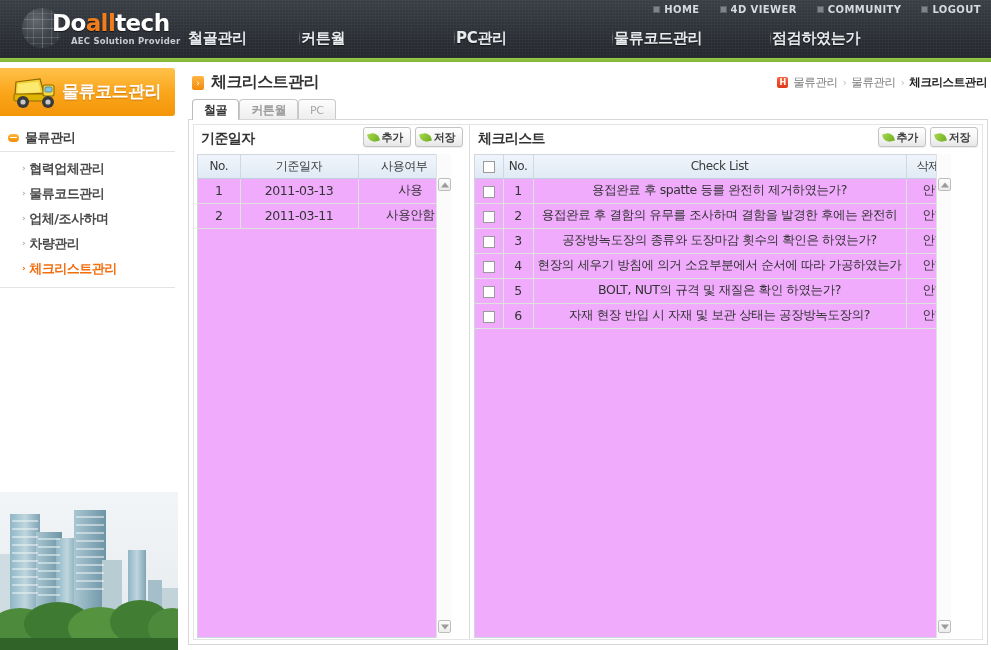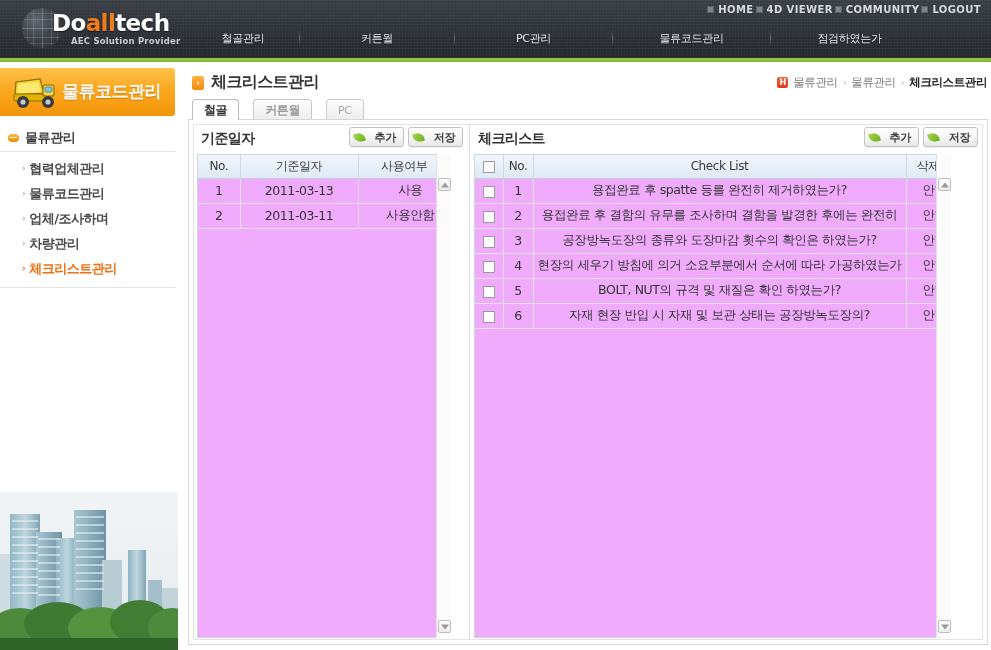--- a/index.html
+++ b/index.html
@@ -48,42 +48,41 @@
   }
   .logo-text .accent { color: #f07d1a; }
   .logo-sub {
     position: absolute; left: 63px; top: 34px;
     font-size: 8.5px; font-weight: bold; color: #c8ccd2; letter-spacing: .2px;
     white-space: nowrap;
   }
 
   .util-nav {
     position: absolute; right: 10px; top: 2px; height: 15px;
-    display: flex; align-items: center; gap: 2px;
+    display: flex; align-items: center; gap: 20px;
   }
   .util-item {
     display: flex; align-items: center; gap: 4px;
     font-size: 10px; font-weight: bold; color: #d6d9de; letter-spacing: .4px;
     cursor: pointer; white-space: nowrap;
   }
   .util-bullet {
     width: 7px; height: 7px; border-radius: 1px;
     background: #7e838c; display: inline-block;
     box-shadow: inset 0 0 0 1px #5c6068;
   }
 
   .main-nav {
     position: absolute; left: 188px; top: 18px; height: 40px;
     display: flex; align-items: center;
   }
   .nav-item {
-    font-size: 11px; font-weight: normal; color: #e9ebee;
+    font-size: 15px; font-weight: bold; color: #e9ebee;
     letter-spacing: -.3px; cursor: pointer; white-space: nowrap;
     text-shadow: 0 1px 1px rgba(0,0,0,.55);
-    text-align: center;
   }
   .nav-sep {
     width: 1px; height: 16px; margin: 0 1px;
     background: linear-gradient(180deg, rgba(255,255,255,0), rgba(255,255,255,.28), rgba(255,255,255,0));
   }
 
   .green-bar {
     position: absolute; left: 0; top: 58px; width: 991px; height: 4px;
     background: linear-gradient(180deg, #9ac94a 0%, #7fb233 100%);
   }
@@ -172,21 +171,21 @@
     width: 11px; height: 11px; border-radius: 2px;
     background: linear-gradient(180deg, #f4623c, #e0391a);
     color: #fff; font-size: 8px; font-weight: bold; line-height: 11px; text-align: center;
     flex: none;
   }
   .bc-sep { color: #bbb; font-size: 10px; }
   .bc-item { cursor: pointer; }
   .bc-item.current { color: #222; font-weight: bold; cursor: default; }
 
   .tabs {
-    position: absolute; left: 6px; top: 35px; display: flex; align-items: flex-end; gap: 14px;
+    position: absolute; left: 6px; top: 35px; display: flex; align-items: flex-end; gap: 0;
     height: 21px;
   }
   .tab {
     height: 21px; padding: 0 11px;
     border: 1px solid #c9c9c9; border-bottom: none;
     border-radius: 4px 4px 0 0;
     background: linear-gradient(180deg, #fdfdfd, #ededed);
     font-size: 12px; font-weight: bold; color: #9b9b9b; letter-spacing: -.4px;
     display: flex; align-items: center; cursor: pointer; white-space: nowrap;
   }
@@ -224,21 +223,21 @@
     font-size: 14px; font-weight: bold; color: #333; letter-spacing: -.6px;
     white-space: nowrap;
   }
   .btn-group {
     position: absolute; right: 6px; top: 2px; display: flex; gap: 4px;
   }
   .btn {
     height: 20px; min-width: 45px; padding: 0 7px 0 4px;
     border: 1px solid #c3c3c3; border-radius: 3px;
     background: linear-gradient(180deg, #ffffff 0%, #f6f6f6 48%, #e7e7e7 100%);
-    display: flex; align-items: center; gap: 10px;
+    display: flex; align-items: center; gap: 3px;
     font-size: 11px; font-weight: bold; color: #3f3f3f; letter-spacing: -.4px;
     cursor: pointer; white-space: nowrap;
     box-shadow: 0 1px 1px rgba(0,0,0,.07);
   }
   .leaf {
     width: 11px; height: 9px; flex: none;
     background: linear-gradient(135deg, #a8d84f 0%, #6fae1f 100%);
     border-radius: 0 70% 0 70%;
     transform: rotate(-14deg);
   }

